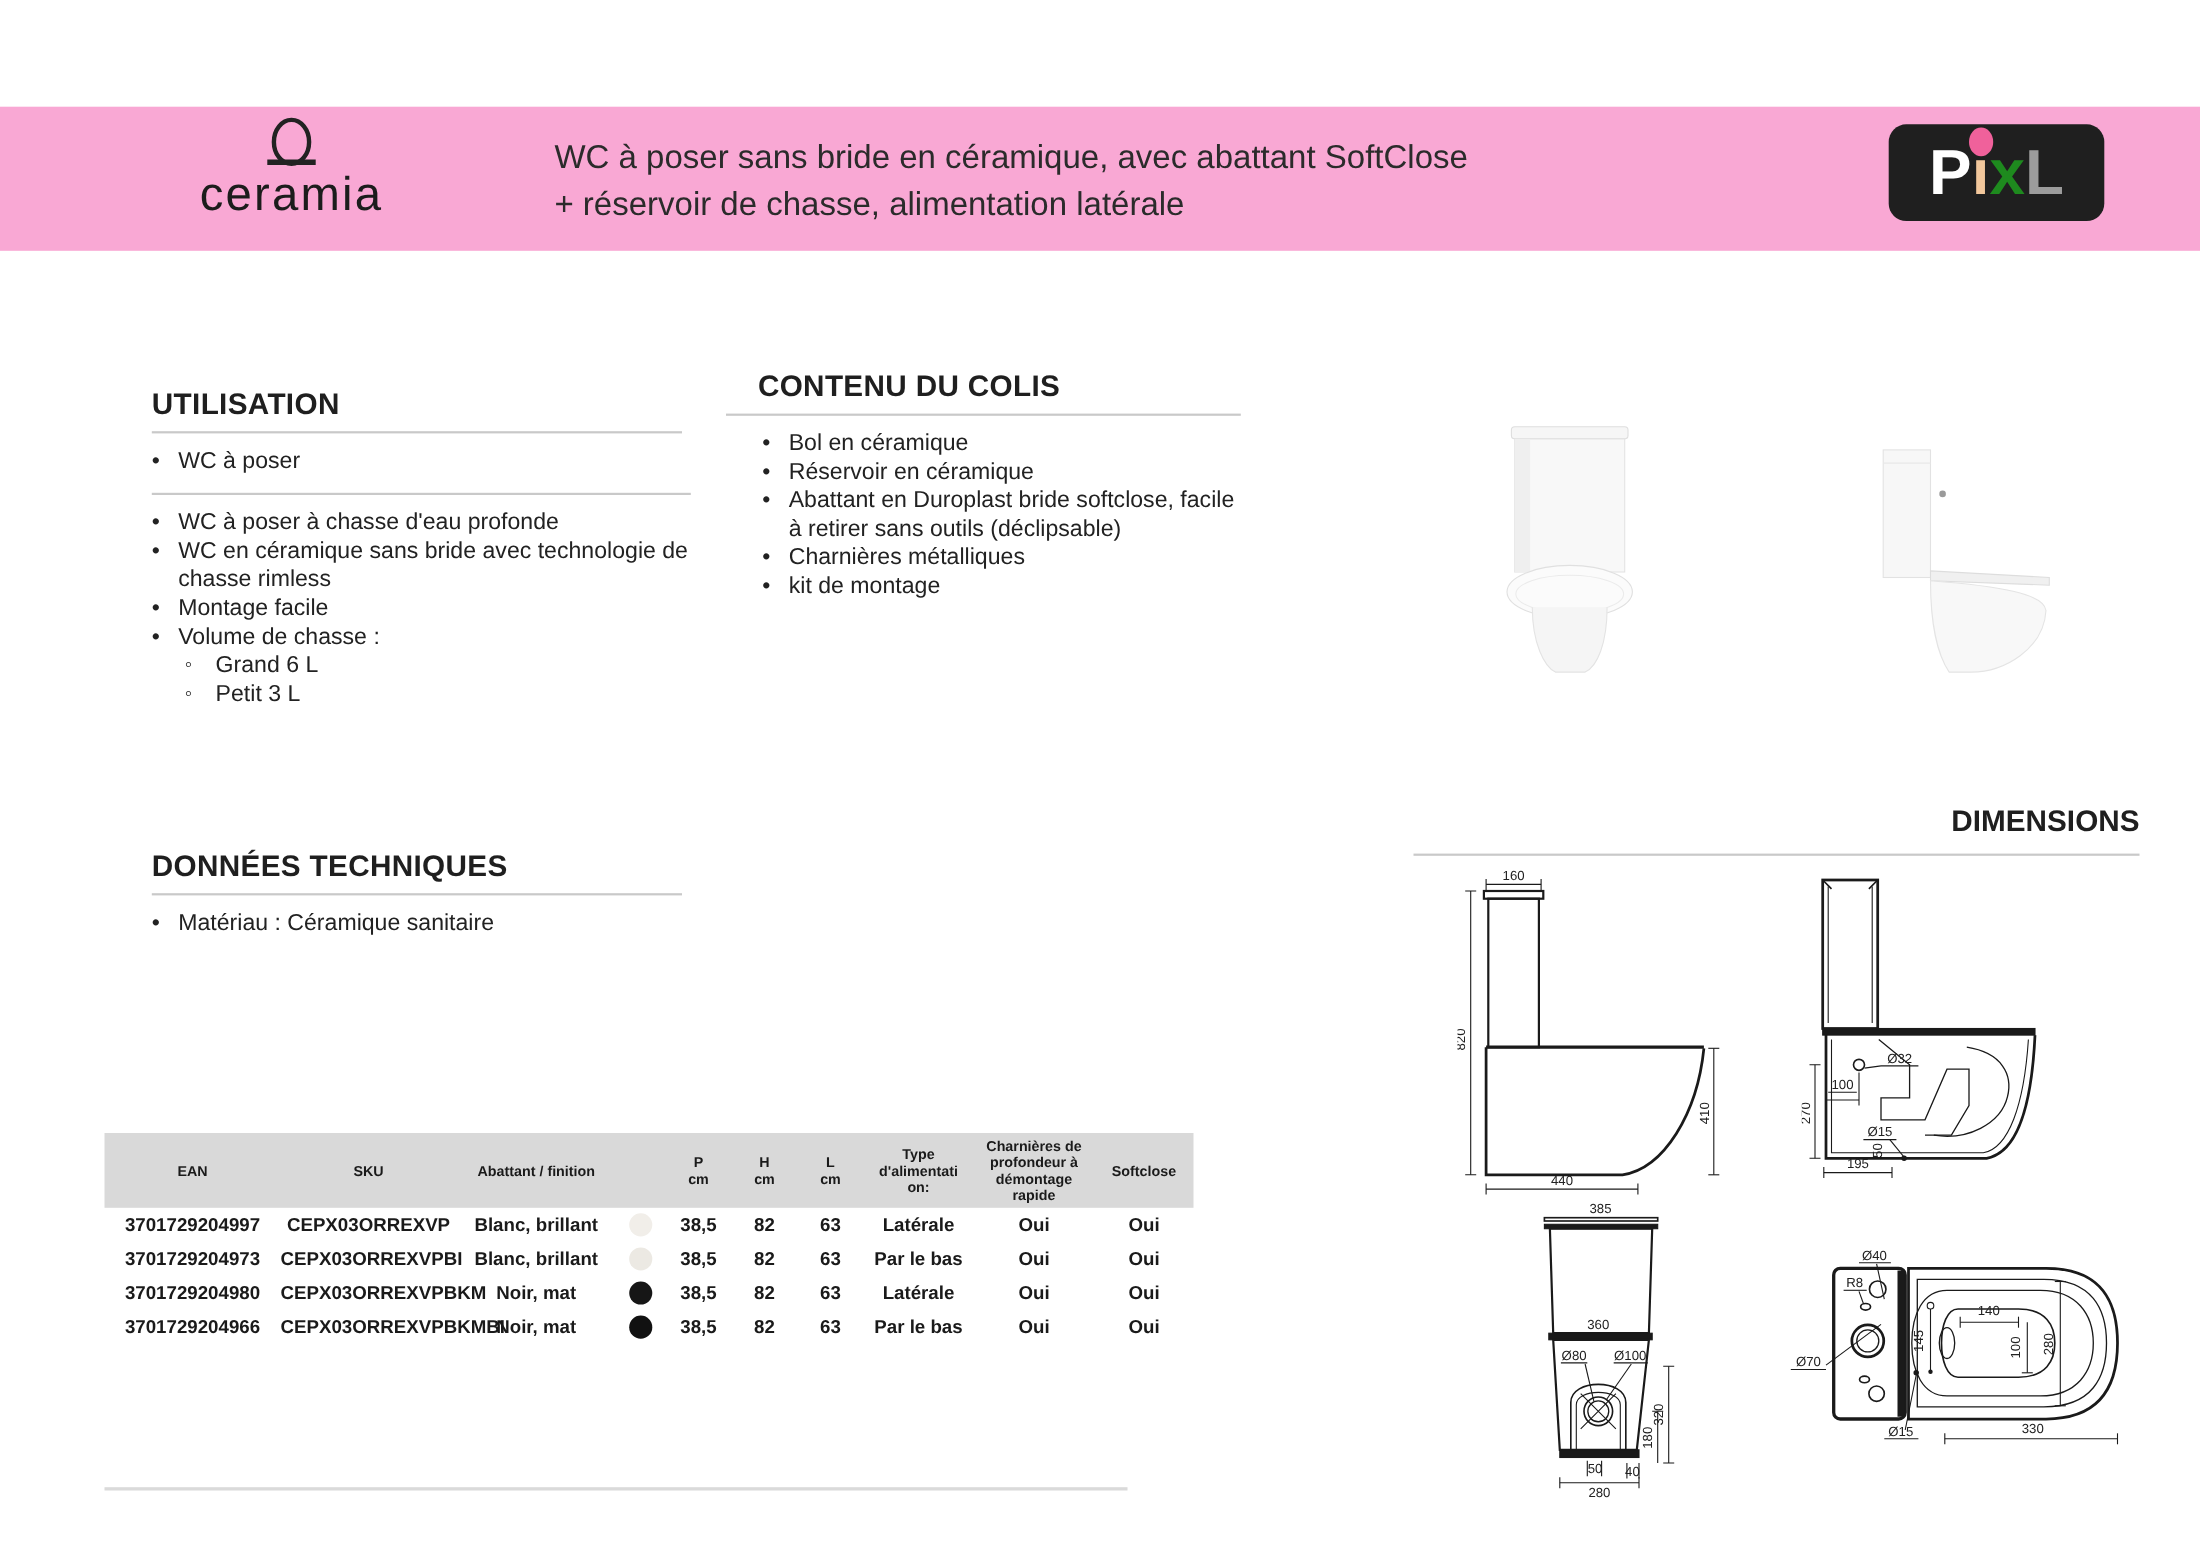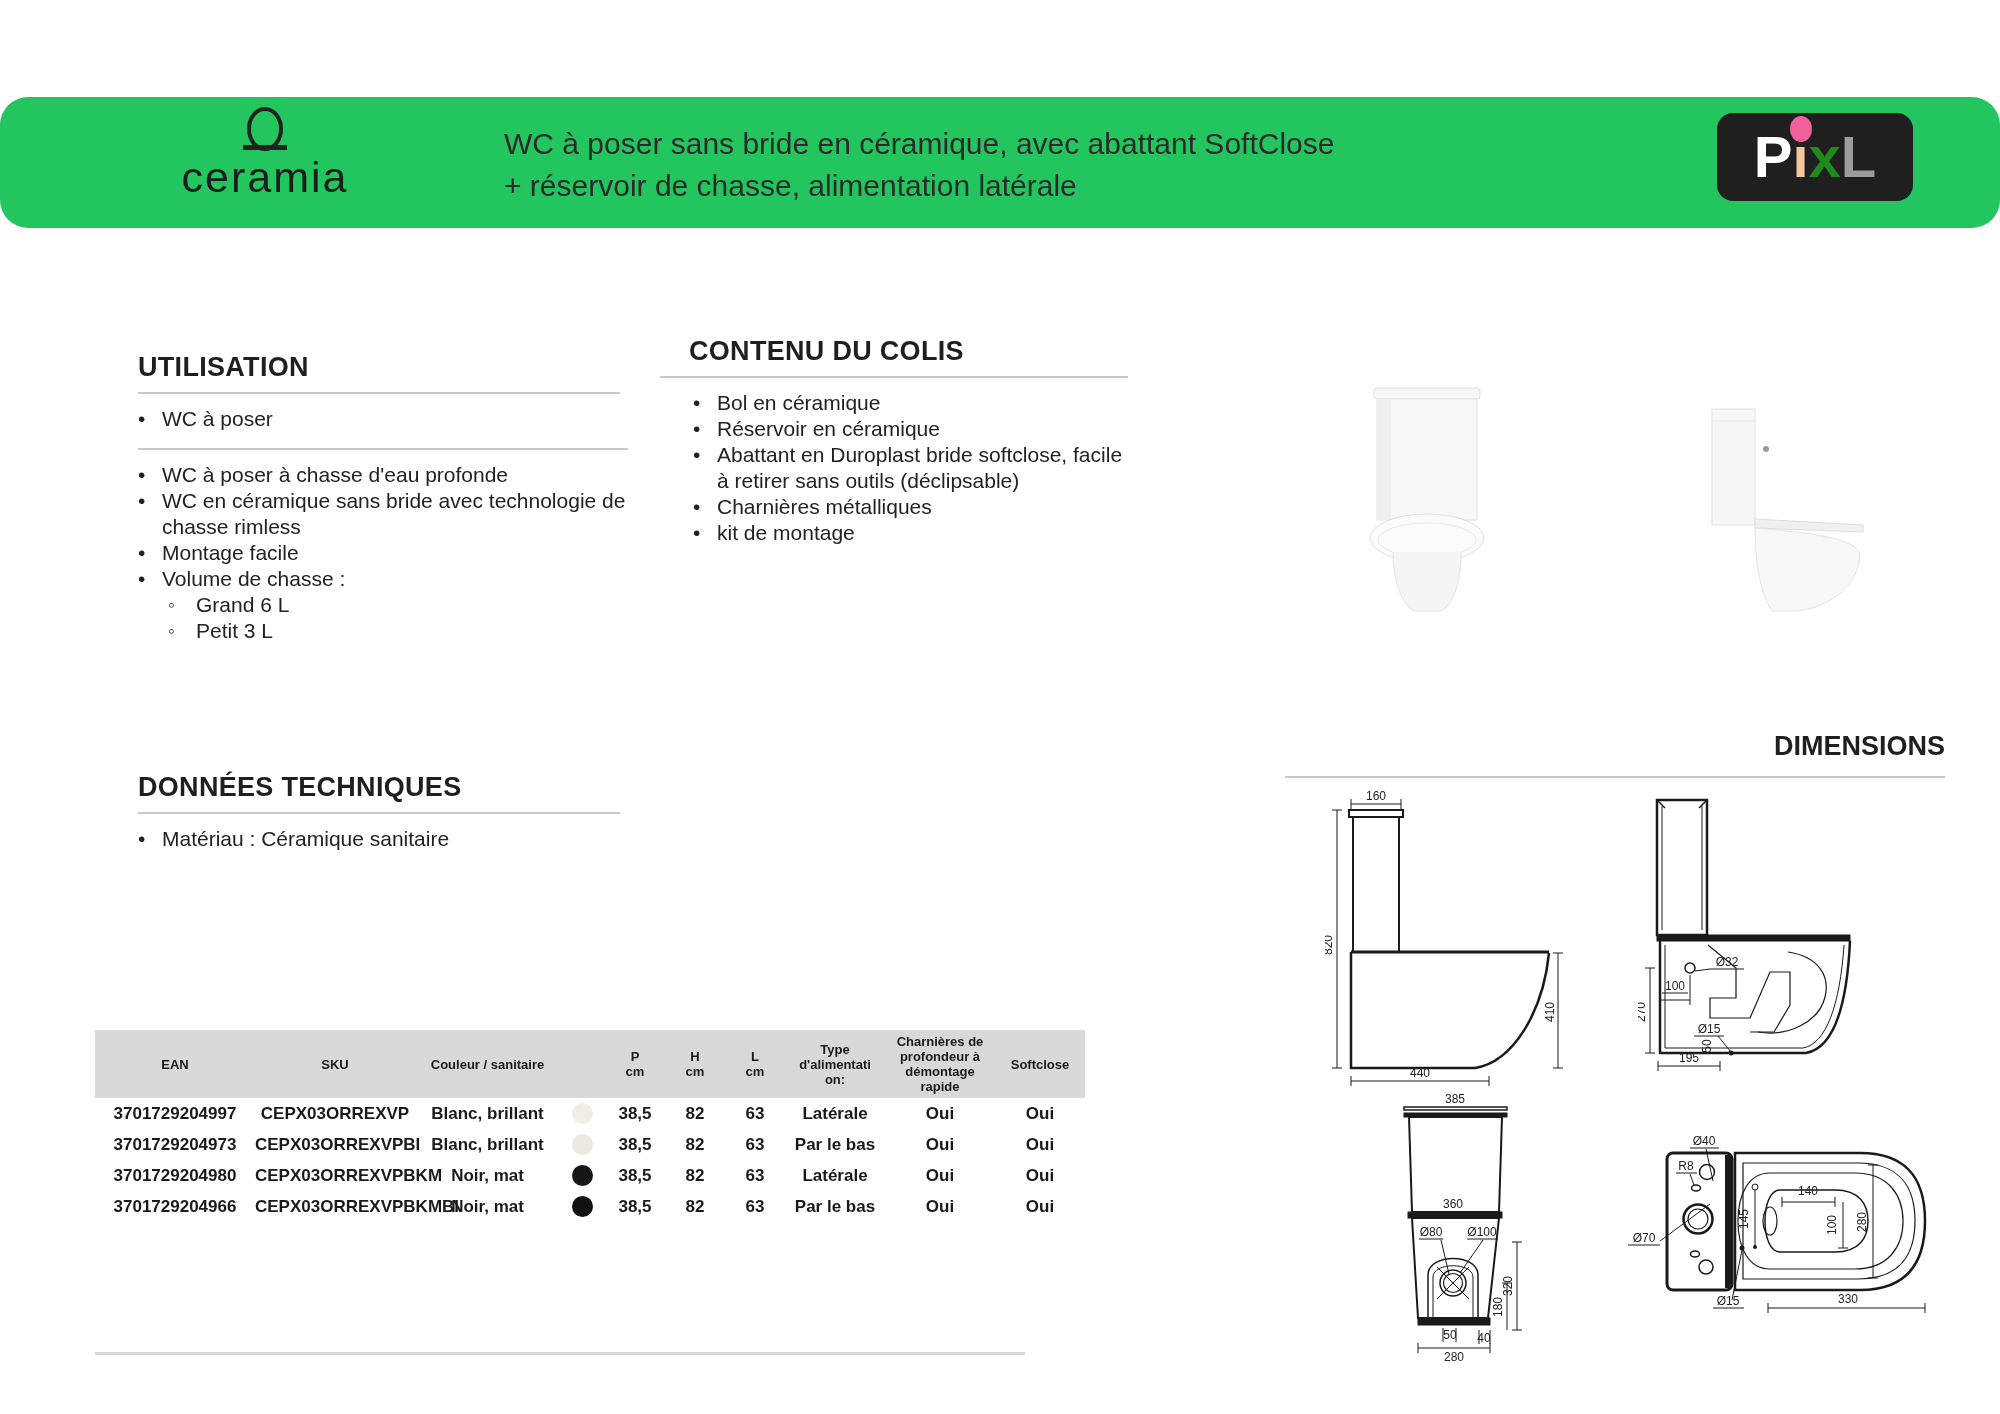--- a/index.html
+++ b/index.html
@@ -52,21 +52,21 @@
   .c1{width:160px;} .c2{width:160px;} .c3{width:145px;} .c4{width:45px;}
   .c5{width:60px;} .c6{width:60px;} .c7{width:60px;} .c8{width:100px;} .c9{width:110px;} .c10{width:90px;}
   .swatch { width:21px; height:21px; border-radius:50%; margin:0 auto; }
   .bottom-rule { position:absolute; left:95px; top:1352px; width:930px; height:3px; background:#dadada; }
 </style>
 </head>
 <body>
 
 <div class="page">
 
-  <div class="band" style="background: #22c55e; border-radius: 28px;">
+  <div class="band" style="background: #f9a8d4;">
     <div class="brand">
       <svg width="46" height="52" viewBox="0 0 46 52">
         <ellipse cx="23" cy="24" rx="16" ry="20" fill="none" stroke="#222" stroke-width="4"></ellipse>
         <rect x="1" y="40" width="44" height="5" fill="#222"></rect>
       </svg>
       <div class="brand-name">ceramia</div>
     </div>
     <div class="doc-title">WC à poser sans bride en céramique, avec abattant SoftClose
 + réservoir de chasse, alimentation latérale</div>
     <div class="pixl" style="background: rgb(31, 31, 31);">
@@ -290,21 +290,21 @@
       <line x1="148" y1="193" x2="305" y2="193" stroke-width="1"></line>
       <line x1="148" y1="188" x2="148" y2="198"></line>
         <line x1="305" y1="188" x2="305" y2="198"></line>
     </svg>
   </div>
 
   <div class="spec-table">
     <div class="thead">
       <div class="th c1">EAN</div>
       <div class="th c2">SKU</div>
-      <div class="th c3">Couleur / sanitaire</div>
+      <div class="th c3">Abattant / finition</div>
       <div class="th c4"></div>
       <div class="th c5">P
 cm</div>
       <div class="th c6">H
 cm</div>
       <div class="th c7">L
 cm</div>
       <div class="th c8">Type
 d'alimentati
 on:</div>

